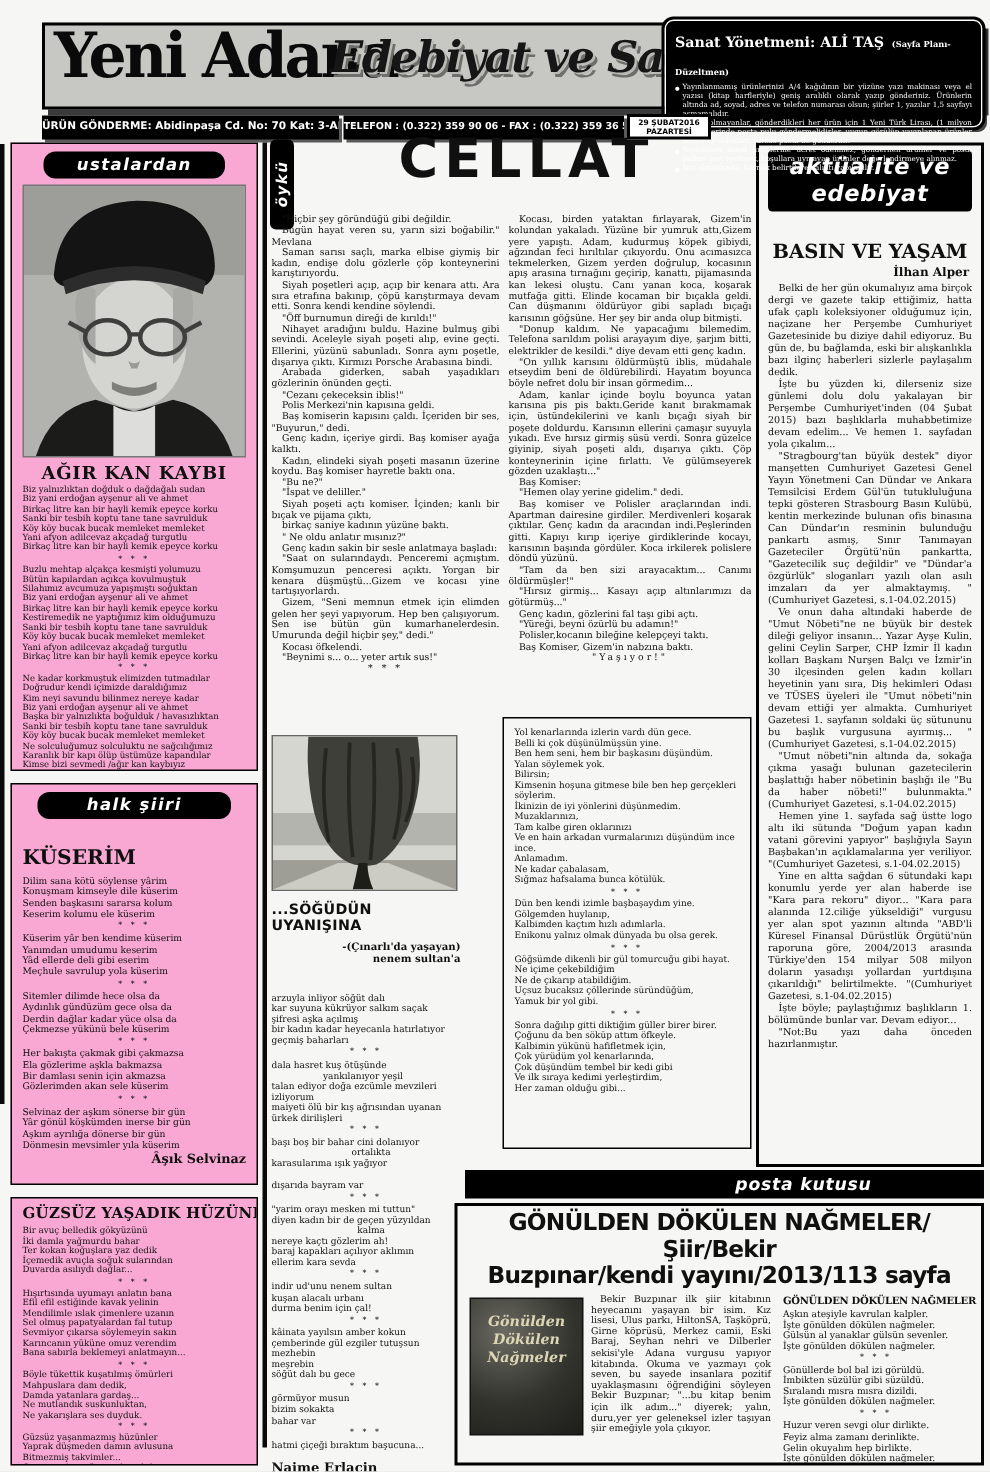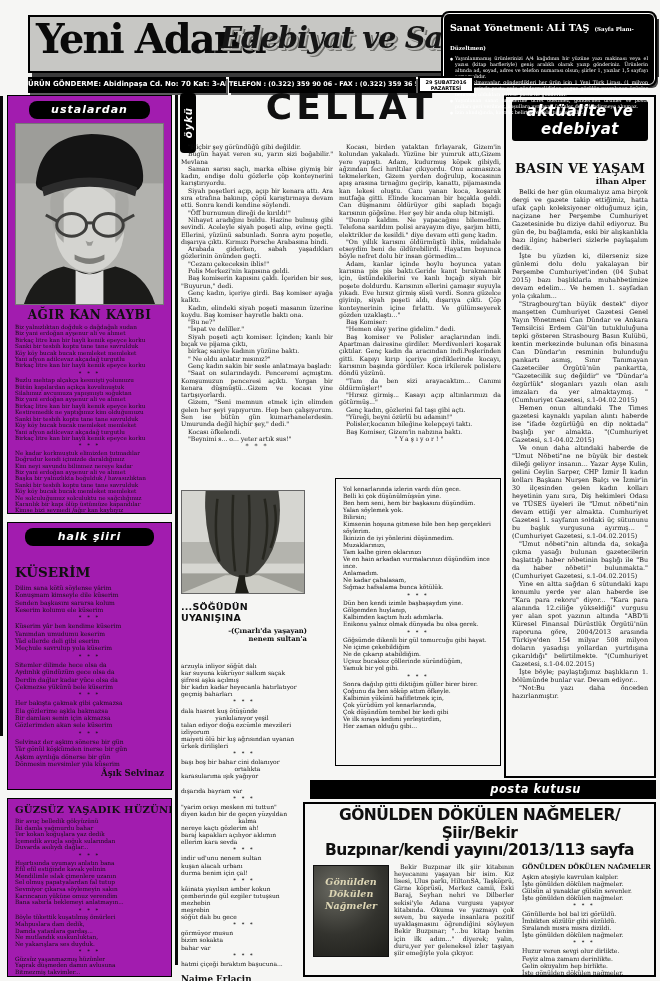--- a/index.html
+++ b/index.html
@@ -36,21 +36,21 @@
           border:2px solid #000; color:#000; font:bold 5px/5.6px "DejaVu Sans",sans-serif;
           text-align:center; padding-top:2px; z-index:5; }
 
   
   #edge-line { position:absolute; left:0; top:96px; width:3px; height:640px; background:#0a0a0a; }
   #mid-rule  { position:absolute; left:175px; top:95px; width:2.5px; height:870px; background:#0a0a0a; }
 
   
   .sec-label { background:#000; color:#fff; font:bold italic 11px "DejaVu Sans","Liberation Sans",sans-serif;
           text-align:center; border-radius:8px; padding:2px 0 3px; letter-spacing:1px; }
-  .lbox { position:absolute; width:165px; border:1.5px solid #000; padding:4px 7px; overflow:hidden; background:#a21caf; }
+  .lbox { position:absolute; width:165px; border:1.5px solid #000; padding:4px 7px; overflow:hidden; background:#f9a8d4; }
   .poem p.stanza { font:5.9px/6.7px "DejaVu Serif",serif; white-space:pre-wrap; }
   .poem p.stanza + p.stanza::before { content:"* * *"; display:block; text-align:center;
           font-size:5px; letter-spacing:2px; font-weight:bold; margin:1px 0; }
   .poem-title { font-weight:bold; font-family:"DejaVu Serif",serif; }
   .author { font-weight:bold; font-family:"DejaVu Serif",serif; }
 
   
   #lbox1 { left:7px; top:95px; height:419px; }
   #lbox1 .sec-label { margin:1px 14px 4px; }
   #portrait { width:100%; height:182px; display:block; border:1px solid #777; }
@@ -407,23 +407,23 @@
   </div>
 
   <div id="rcol">
     <div class="sec-label">aktüalite ve edebiyat</div>
     <div id="akt-title">BASIN VE YAŞAM</div>
     <span id="akt-author">İlhan Alper</span>
     <div id="akt-body">
         <p>Belki de her gün okumalıyız ama birçok dergi ve gazete takip ettiğimiz, hatta ufak çaplı koleksiyoner olduğumuz için, naçizane her Perşembe Cumhuriyet Gazetesinide bu diziye dahil ediyoruz. Bu gün de, bu bağlamda, eski bir alışkanlıkla bazı ilginç haberleri sizlerle paylaşalım dedik.</p>
         <p>İşte bu yüzden ki, dilerseniz size günlemi dolu dolu yakalayan bir Perşembe Cumhuriyet'inden (04 Şubat 2015) bazı başlıklarla muhabbetimize devam edelim... Ve hemen 1. sayfadan yola çıkalım...</p>
         <p>"Stragbourg'tan büyük destek" diyor manşetten Cumhuriyet Gazetesi Genel Yayın Yönetmeni Can Dündar ve Ankara Temsilcisi Erdem Gül'ün tutukluluğuna tepki gösteren Strasbourg Basın Kulübü, kentin merkezinde bulunan ofis binasına Can Dündar'ın resminin bulunduğu pankartı asmış, Sınır Tanımayan Gazeteciler Örgütü'nün pankartta, "Gazetecilik suç değildir" ve "Dündar'a özgürlük" sloganları yazılı olan asılı imzaları da yer almaktaymış. "(Cumhuriyet Gazetesi, s.1-04.02.2015)</p>
-        <p>Hemen onun altındaki The Times gazetesi kaynaklı yapılan alıntı haberde ise "ifade özgürlüğü en dip noktada" başlığı yer almakta. "(Cumhuriyet Gazetesi, s.1-04.02.2015)</p>
         <p>Ve onun daha altındaki haberde de "Umut Nöbeti"ne ne büyük bir destek dileği geliyor insanın... Yazar Ayşe Kulin, gelini Ceylin Sarper, CHP İzmir İl kadın kolları Başkanı Nurşen Balçı ve İzmir'in 30 ilçesinden gelen kadın kolları heyetinin yanı sıra, Diş hekimleri Odası ve TÜSES üyeleri ile "Umut nöbeti"nin devam ettiği yer almakta. Cumhuriyet Gazetesi 1. sayfanın soldaki üç sütununu bu başlık vurgusuna ayırmış... "(Cumhuriyet Gazetesi, s.1-04.02.2015)</p>
         <p>"Umut nöbeti"nin altında da, sokağa çıkma yasağı bulunan gazetecilerin başlattığı haber nöbetinin başlığı ile "Bu da haber nöbeti!" bulunmakta."(Cumhuriyet Gazetesi, s.1-04.02.2015)</p>
+        <p>Hemen yine 1. sayfada sağ üstte logo altı iki sütunda "Doğum yapan kadın vatani görevini yapıyor" başlığıyla Sayın Başbakan'ın açıklamalarına yer veriliyor. "(Cumhuriyet Gazetesi, s.1-04.02.2015)</p>
         <p>Yine en altta sağdan 6 sütundaki kapı konumlu yerde yer alan haberde ise "Kara para rekoru" diyor... "Kara para alanında 12.ciliğe yükseldiği" vurgusu yer alan spot yazının altında "ABD'li Küresel Finansal Dürüstlük Örgütü'nün raporuna göre, 2004/2013 arasında Türkiye'den 154 milyar 508 milyon doların yasadışı yollardan yurtdışına çıkarıldığı" belirtilmekte. "(Cumhuriyet Gazetesi, s.1-04.02.2015)</p>
         <p>İşte böyle; paylaştığımız başlıkların 1. bölümünde bunlar var. Devam ediyor...</p>
         <p>"Not:Bu yazı daha önceden hazırlanmıştır.</p>
       </div>
   </div>
 
   <div id="posta-bar">posta kutusu</div>
   <div id="posta-box">
     <div id="posta-title">GÖNÜLDEN DÖKÜLEN NAĞMELER/Şiir/Bekir
 Buzpınar/kendi yayını/2013/113 sayfa</div>

